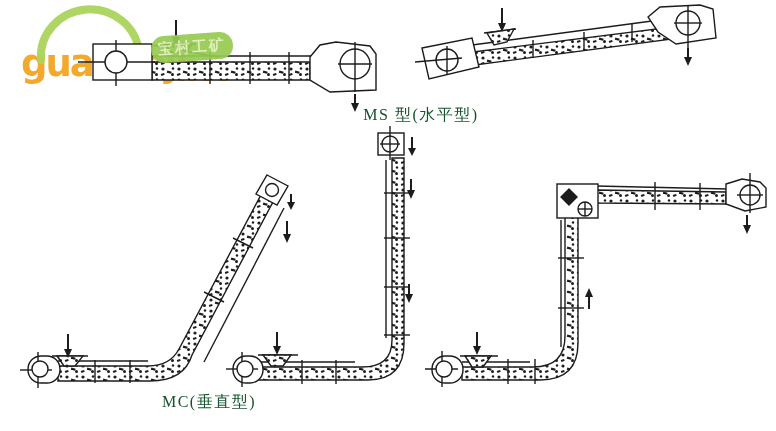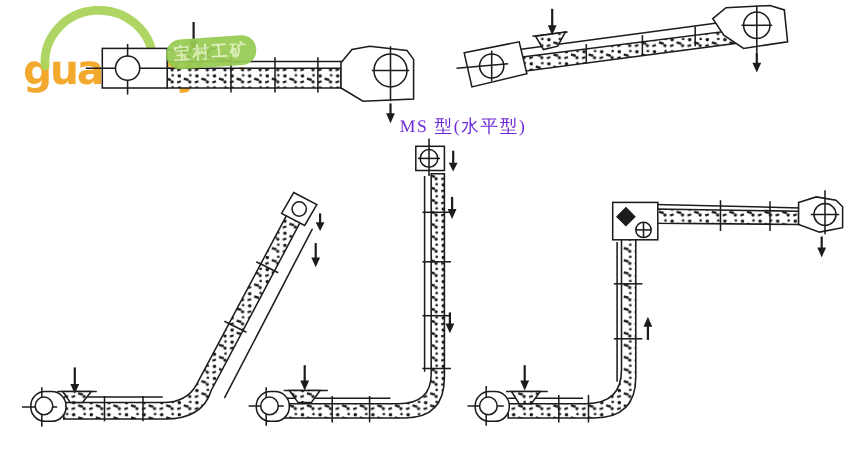--- a/index.html
+++ b/index.html
@@ -1,19 +1,19 @@
 <!DOCTYPE html>
 <html><head>
 <meta charset="utf-8">
 <style>
   *{margin:0;padding:0;box-sizing:border-box}
   html,body{background:#fff}
   .stage{position:relative;width:776px;height:431px;background:#ffffff;overflow:hidden;
          font-family:"Liberation Serif",serif;color:#161616}
-  .caption{position:absolute;font-size:16px;color:#6d28d9;text-align:center;width:180px;
+  .caption{position:absolute;font-size:16px;color:#14532d;text-align:center;width:180px;
            letter-spacing:1.5px;white-space:nowrap}
   .caption-ms{left:331px;top:105px}
   .caption-mc{left:119px;top:392px}
   .caption-mz{left:513px;top:392px}
   .wm-brand{position:absolute;left:21px;top:42px;font-family:"DejaVu Sans",sans-serif;
             font-weight:bold;font-size:37px;color:#f2a21d;letter-spacing:-2px;opacity:.92}
   .wm-tld{position:absolute;left:167px;top:56px;font-family:"DejaVu Sans",sans-serif;
           font-weight:bold;font-size:27px;color:#f2a21d;opacity:.92}
   .wm-badge{position:absolute;left:151px;top:34px;width:82px;height:27px;background:#96cb52;
             border-radius:13px;transform:rotate(-4deg);display:flex;align-items:center;
@@ -204,14 +204,15 @@
         <polygon points="743,225 751,225 747,234" fill="#1c1c1c" stroke="none"></polygon>
       </g>
     </g>
   </svg>
 
   <div class="wm-badge">
     <span>宝村工矿</span>
   </div>
 
   <div class="caption caption-ms">MS 型(水平型)</div>
+  <div class="caption caption-mc">MC(垂直型)</div>
 
 </div>
 
 </body></html>

